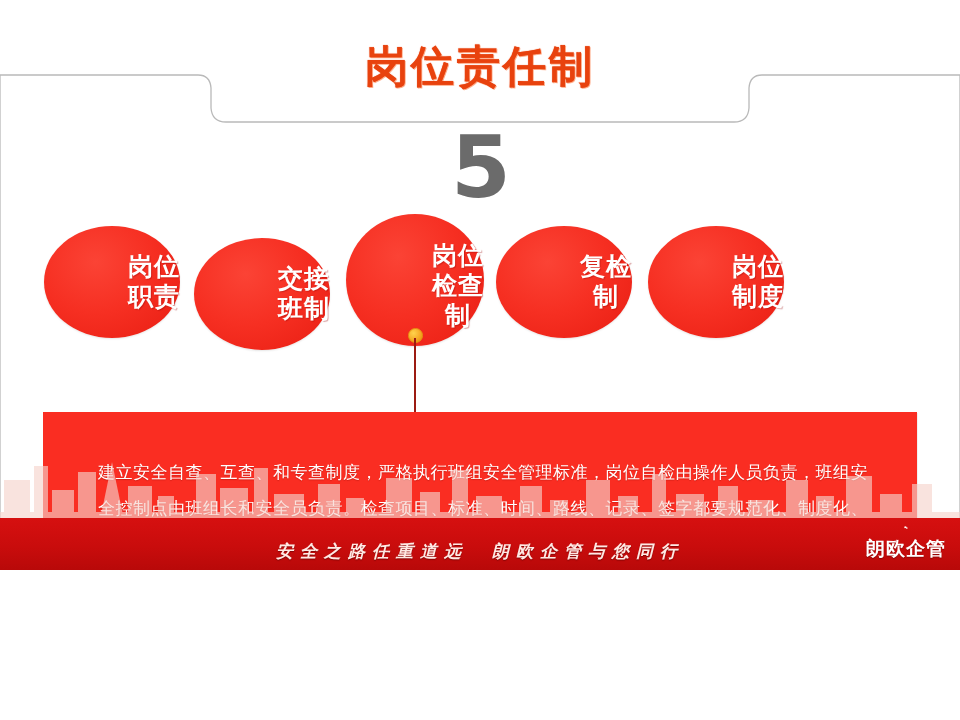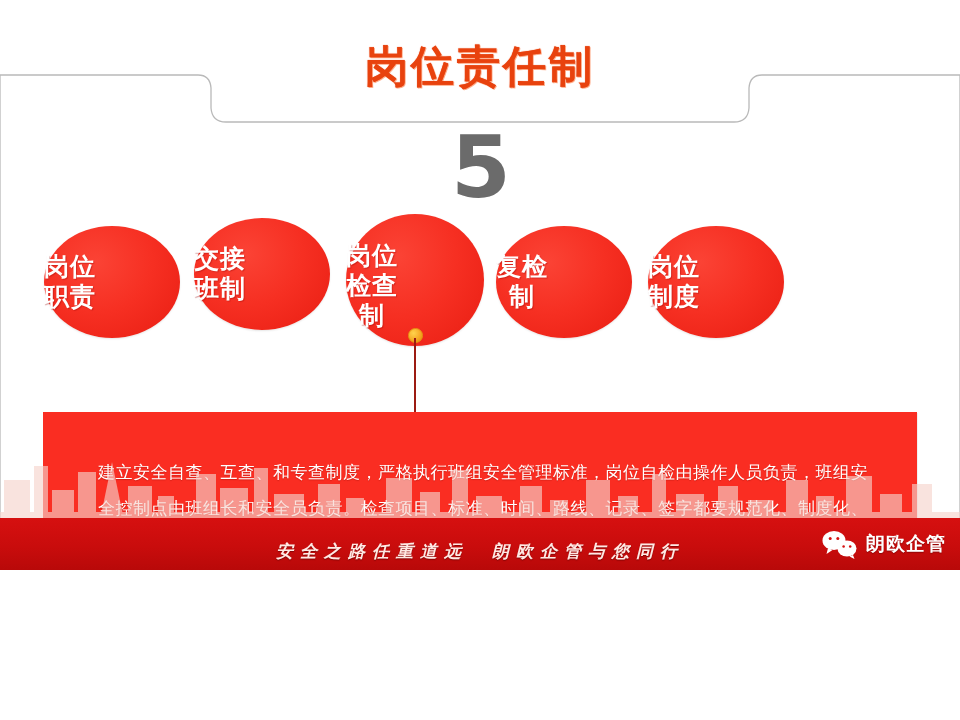--- a/index.html
+++ b/index.html
@@ -31,21 +31,21 @@
     font-family:"DejaVu Sans","Liberation Sans",sans-serif;
     letter-spacing:-2px;
   }
 
   
   .ellipse-row{position:absolute;left:0;top:214px;width:960px;height:130px;}
   .bubble{
     position:absolute;
     border-radius:50%;
     background:radial-gradient(ellipse at 38% 32%, #fb4335 0%, #f62f22 48%, #e81d12 100%);
-    display:flex;align-items:center;justify-content:flex-start;
+    display:flex;align-items:center;justify-content:flex-end;
     box-shadow:0 1px 2px rgba(0,0,0,.10);
   }
   .bubble .btxt{
     color:#ffffff;font-weight:bold;text-align:center;
     font-size:25px;line-height:30px;letter-spacing:1px;
     text-shadow:1px 1px 1px rgba(150,0,0,.35);
     white-space:pre-line;
     font-family:"DejaVu Sans","Liberation Sans",sans-serif;
   }
   .bubble.wide .btxt{position:relative;top:6px;}
@@ -84,21 +84,21 @@
   }
   .footer-slogan{
     position:absolute;left:0;top:22px;width:960px;text-align:center;
     color:#ffe9e4;font-size:17px;font-weight:bold;letter-spacing:7px;
     font-family:Liberation Sans, sans-serif;
     font-style:italic;
     text-shadow:0 1px 1px rgba(90,0,0,.6);
   }
   .wechat-badge{
     position:absolute;right:14px;bottom:8px;height:36px;
-    display:flex;align-items:center;gap:7px;
+    display:flex;align-items:center;gap:7px;flex-direction:column;
   }
   .wechat-badge .wlabel{
     color:#ffffff;font-size:19px;font-weight:bold;letter-spacing:1px;
     text-shadow:0 1px 1px rgba(90,0,0,.5);
     font-family:"DejaVu Sans","Liberation Sans",sans-serif;
   }
 </style>
 </head>
 <body>
 
@@ -114,21 +114,21 @@
 
   <div class="big-number">5</div>
 
   <div class="ellipse-row">
 
     <div class="bubble" style="left:44px;top:12px;width:136px;height:112px;">
       <span class="btxt">岗位
 职责</span>
     </div>
 
-    <div class="bubble" style="left:194px;top:4px;width:136px;height:112px;">
+    <div class="bubble" style="left:194px;top:24px;width:136px;height:112px;">
       <span class="btxt">交接
 班制</span>
     </div>
 
     <div class="bubble wide" style="left:346px;top:0px;width:138px;height:132px;">
       <span class="btxt">岗位
 检查
 制</span>
     </div>
 

